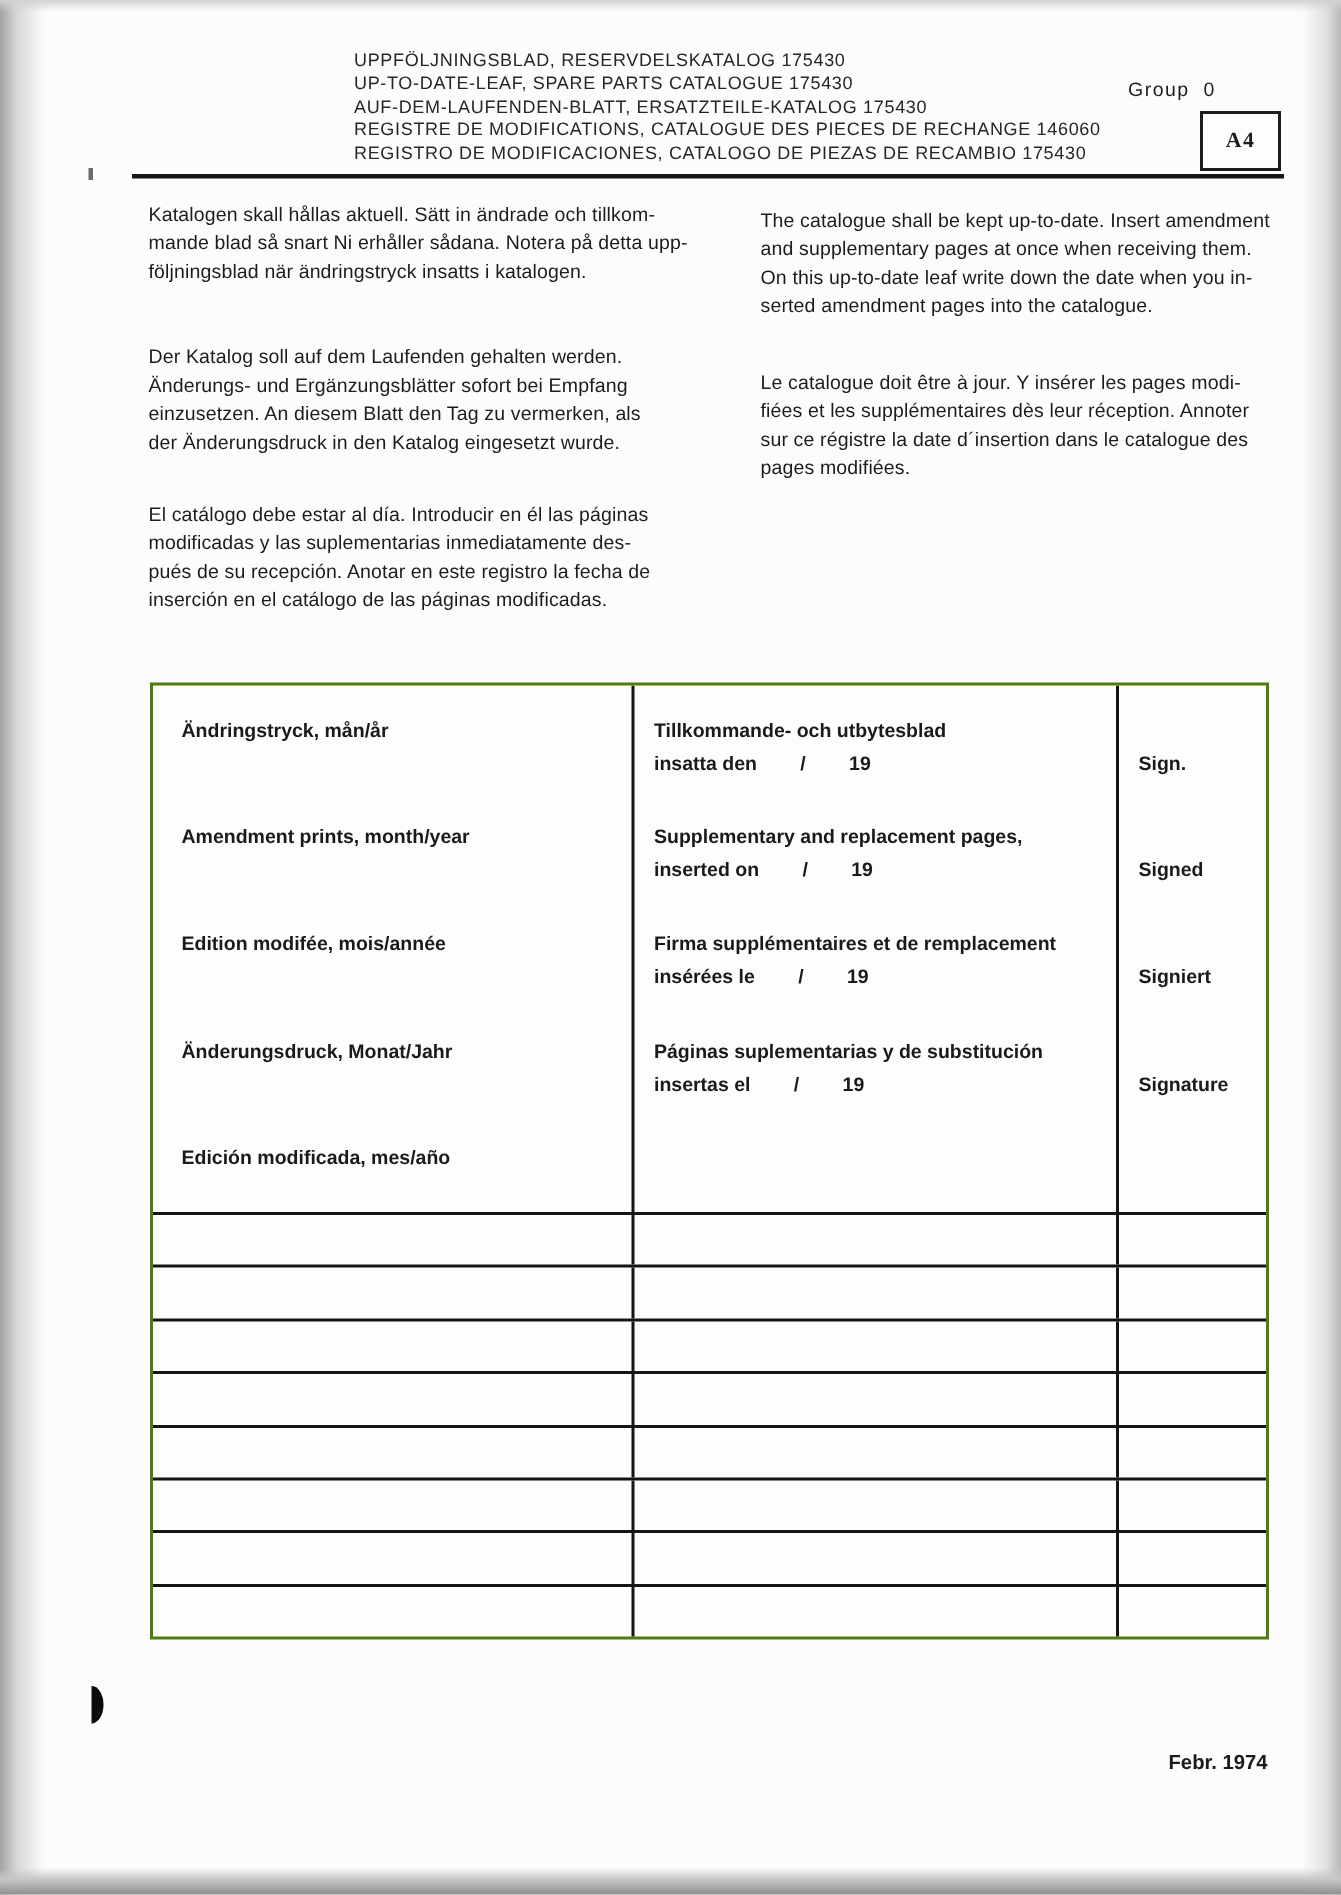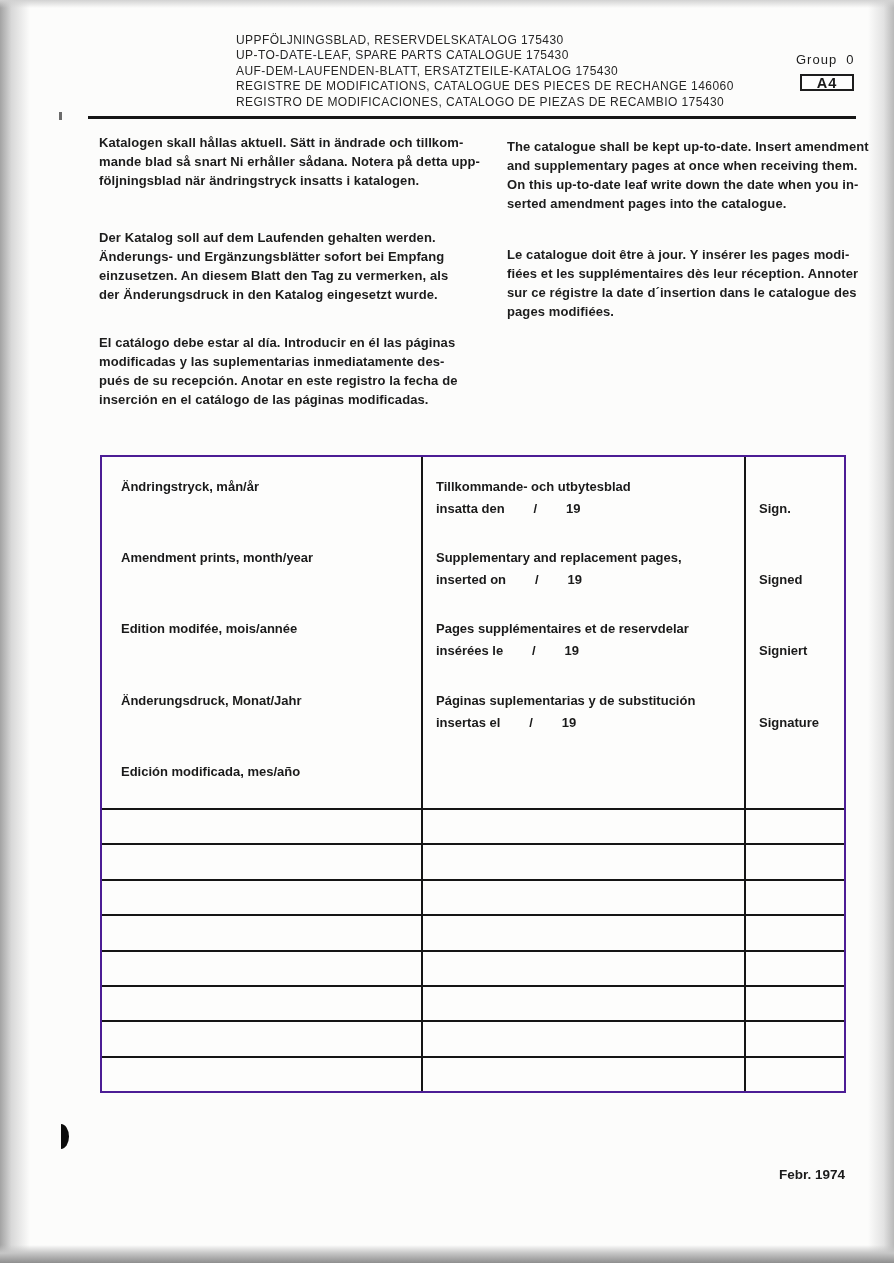--- a/index.html
+++ b/index.html
@@ -40,45 +40,45 @@
     font-weight: bold; font-size: 31px; letter-spacing: 2px;
     color: #141414; transform: scaleY(0.78); transform-origin: left top;
     font-style: italic; line-height: 30px;
   }
   .logo-tagline { font-size: 12.5px; font-weight: bold; color: #2b2b2b; line-height: 18px; letter-spacing: 0.4px; }
   .logo-tagline:first-of-type { margin-top: 6px; }
 
   .title-block { position: absolute; left: 236px; top: 33px; }
   .title-line { font-size: 12px; line-height: 15.4px; letter-spacing: 0.45px; color: #262626; white-space: nowrap; }
 
-  .group-label { position: absolute; left: 796px; top: 52px; font-size: 13px; letter-spacing: 1px; color: #1d1d1d; white-space: pre; }
+  .group-label { position: absolute; left: 752px; top: 52px; font-size: 13px; letter-spacing: 1px; color: #1d1d1d; white-space: pre; }
   .page-code-box {
-    position: absolute; left: 800px; top: 74px; width: 54px; height: 17px;
+    position: absolute; left: 800px; top: 74px; width: 54px; height: 40px;
     border: 2px solid #1d1d1d; display: flex; align-items: center; justify-content: center;
-    font-size: 14.5px; font-weight: bold; letter-spacing: 1px; background: #fdfdfd;
+    font-size: 14.5px; font-weight: bold; letter-spacing: 1px; background: #fdfdfd; font-family: Liberation Serif, serif;
   }
   .header-rule { position: absolute; left: 88px; top: 116px; width: 768px; height: 3px; background: #161616; }
 
   
   .para {
     position: absolute; width: 385px;
-    font-size: 13px; font-weight: bold; line-height: 19px;
+    font-size: 13px; font-weight: normal; line-height: 19px;
     color: #1c1c1c; white-space: pre-line; letter-spacing: 0.1px;
   }
   .para-sv { left: 99px;  top: 133px; }
   .para-en { left: 507px; top: 137px; }
   .para-de { left: 99px;  top: 228px; }
   .para-fr { left: 507px; top: 245px; }
   .para-es { left: 99px;  top: 333px; }
 
   
   .table {
     position: absolute; left: 100px; top: 455px;
     width: 746px; height: 638px;
-    border: 2px solid #4c1d95; background: #fdfdfc;
+    border: 2px solid #4d7c0f; background: #fdfdfc;
   }
   .thead {
     height: 351px; overflow: hidden;
     display: grid; grid-template-columns: 321px 323px 1fr;
   }
   .hcell { padding-top: 21px; overflow: hidden; }
   .hcol1 { border-right: 2px solid #151515; padding-left: 19px; }
   .hcol2 { border-right: 2px solid #151515; padding-left: 13px; }
   .hcol3 { padding-left: 13px; }
   .hgroup { height: 71.2px; }
@@ -150,21 +150,21 @@
       <div class="hcell hcol2">
         <div class="hgroup">
           <div class="pline1">Tillkommande- och utbytesblad</div>
           <div class="pline2">insatta den        /        19</div>
         </div>
         <div class="hgroup">
           <div class="pline1">Supplementary and replacement pages,</div>
           <div class="pline2">inserted on        /        19</div>
         </div>
         <div class="hgroup">
-          <div class="pline1">Pages supplémentaires et de reservdelar</div>
+          <div class="pline1">Firma supplémentaires et de remplacement</div>
           <div class="pline2">insérées le        /        19</div>
         </div>
         <div class="hgroup">
           <div class="pline1">Páginas suplementarias y de substitución</div>
           <div class="pline2">insertas el        /        19</div>
         </div>
       </div>
 
       <div class="hcell hcol3">
         <div class="hgroup sign-label">Sign.</div>

